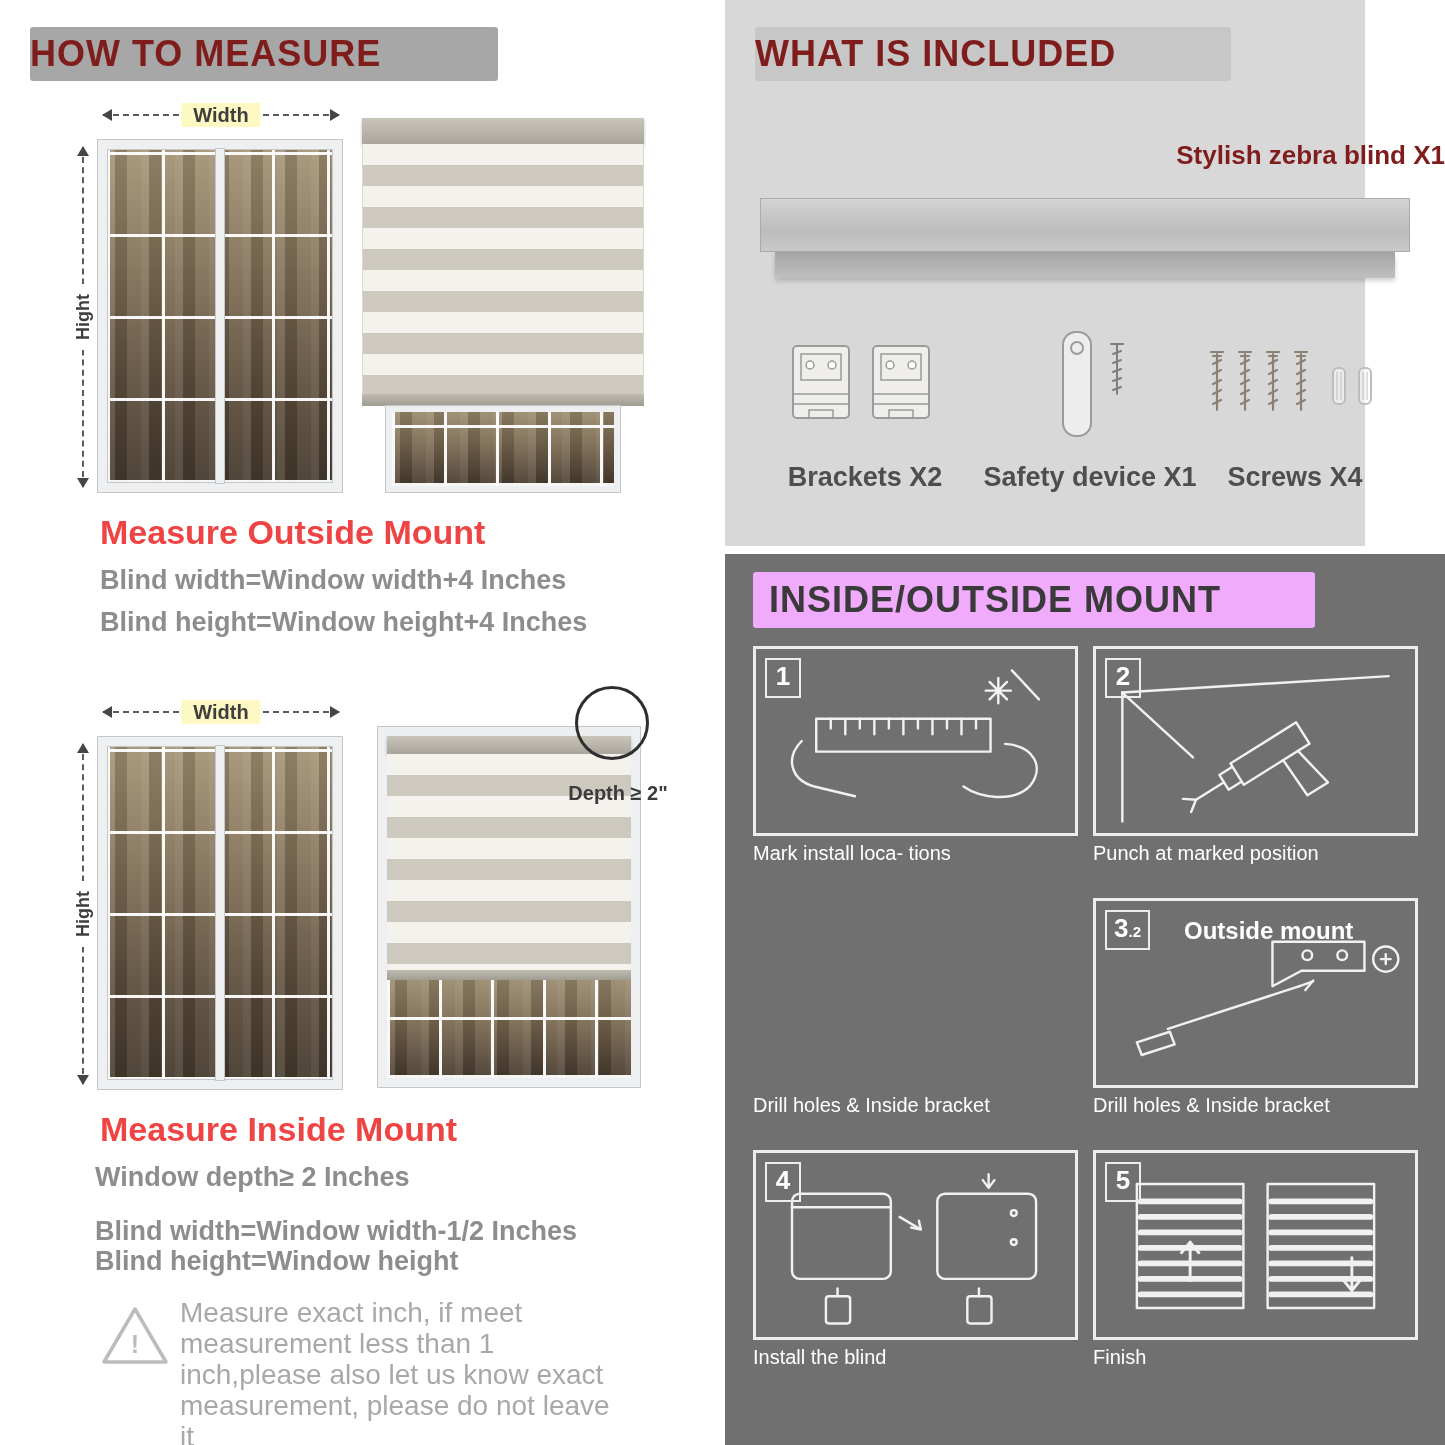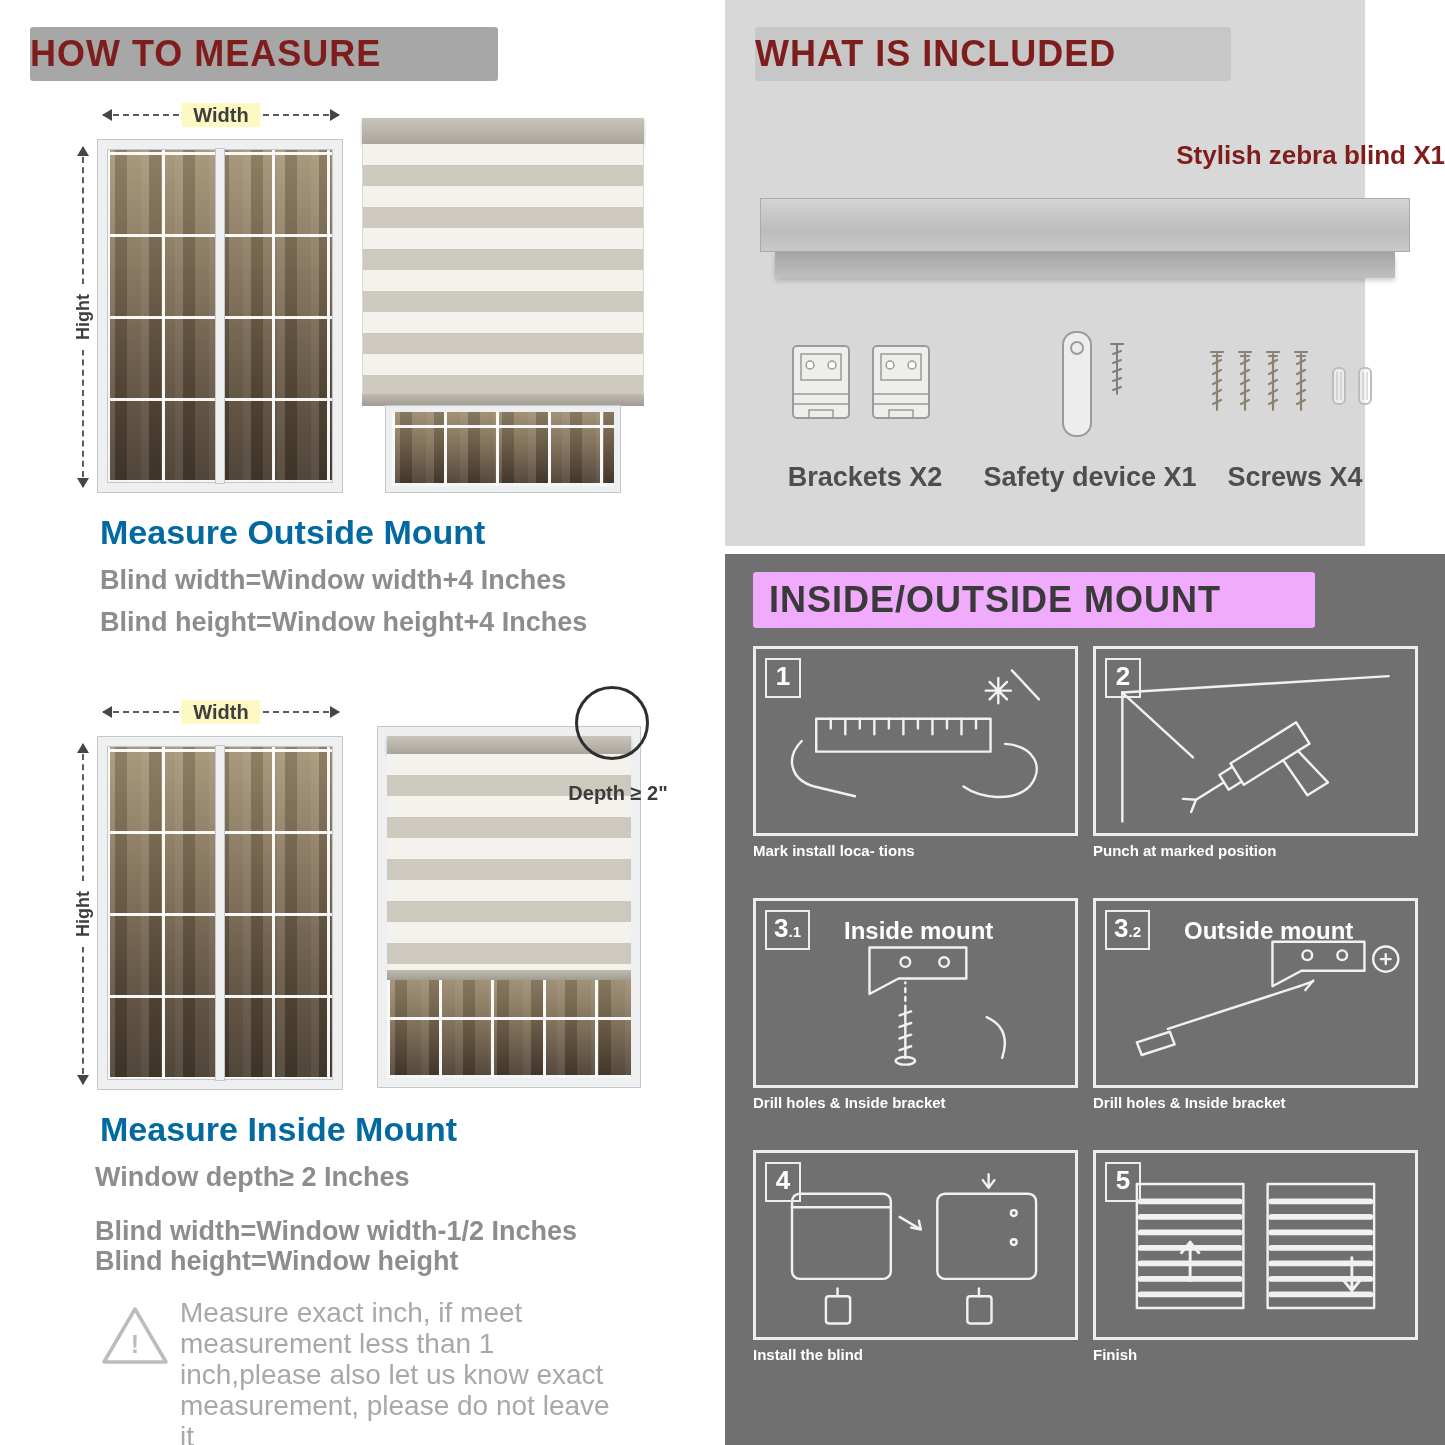--- a/index.html
+++ b/index.html
@@ -1,20 +1,20 @@
 <!DOCTYPE html>
 <html><head>
 <meta charset="utf-8">
 <style>
 *{box-sizing:border-box;margin:0;padding:0}
 body{width:1445px;height:1445px;background:#fff}
 .canvas{position:relative;width:1445px;height:1445px;background:#fff;font-family:"Liberation Sans",sans-serif;overflow:hidden}
 .abs{position:absolute}
 .hdrbox{position:absolute;font-weight:bold;color:#7f1d1d;font-size:36px;letter-spacing:1px;border-radius:3px;display:flex;align-items:center;}
-.bigtitle{position:absolute;font-weight:bold;font-size:34px;color:#0369a1}
+.bigtitle{position:absolute;font-weight:bold;font-size:34px;color:#ef4444}
 .subline{position:absolute;font-weight:bold;font-size:27px;color:#8d8d8d}
 .window{position:absolute;border:9px solid #edeff1;box-shadow:0 0 0 1px #c3c7ca, inset 0 0 0 1px #c3c7ca;
  background:
   repeating-linear-gradient(0deg, rgba(255,255,255,.95) 0 3px, rgba(255,255,255,0) 3px 82px),
   repeating-linear-gradient(90deg, rgba(255,255,255,.95) 0 3px, rgba(255,255,255,0) 3px 55px),
   repeating-linear-gradient(90deg, rgba(255,255,255,.10) 0 8px, rgba(0,0,0,.14) 8px 20px, rgba(255,255,255,.05) 20px 34px),
   linear-gradient(180deg,#a59577 0%,#84735a 35%,#60513f 70%,#463b2e 100%)}
 .window::after{content:"";position:absolute;left:50%;top:0;bottom:0;width:8px;margin-left:-4px;background:#edeff1;box-shadow:0 0 0 1px #c3c7ca}
 .panes{background:
   repeating-linear-gradient(0deg, rgba(255,255,255,.95) 0 3px, rgba(255,255,255,0) 3px 58px),
@@ -33,21 +33,21 @@
 .v-arrow::after{content:"";position:absolute;bottom:-1px;left:-7px;border-style:solid;border-width:10px 6px 0 6px;border-color:#454545 transparent transparent transparent}
 .v-arrow .lbl{position:absolute;top:50%;left:-1px;transform:translate(-50%,-50%) rotate(-90deg);background:#fff;padding:0 10px;font-size:18px;font-weight:bold;color:#3e3e3e;white-space:nowrap}
 .included{position:absolute;left:725px;top:0;width:640px;height:546px;background:#d8d8d8}
 .mount{position:absolute;left:725px;top:554px;width:720px;height:891px;background:#707070}
 .itemlabel{position:absolute;font-size:27px;font-weight:bold;color:#4e4e4e;text-align:center}
 .panel{position:absolute;width:325px;height:190px;border:3px solid #ededed}
 .panel svg{position:absolute;left:0;top:0;width:100%;height:100%}
 .badge{position:absolute;top:9px;left:9px;min-width:36px;text-align:center;border:2px solid #ededed;color:#fff;font-weight:bold;font-size:26px;line-height:32px;padding:0 7px;z-index:2}
 .badge .sub{font-size:15px}
 .ptitle{position:absolute;top:16px;left:88px;color:#fff;font-weight:bold;font-size:24px;z-index:2}
-.caption{position:absolute;width:330px;color:#fff;font-weight:bold;font-size:15px}
+.caption{position:absolute;width:330px;color:#fff;font-weight:normal;font-size:20px}
 .stepart{stroke:#f1f1f1;stroke-width:2.5;fill:none;stroke-linecap:round;stroke-linejoin:round}
 </style>
 </head>
 <body>
 
 <div class="canvas">
 
   <div class="hdrbox" style="left:30px;top:27px;width:468px;height:54px;background:#a7a7a7">HOW TO MEASURE</div>
 
   <div class="window" style="left:98px;top:140px;width:244px;height:352px"></div>
@@ -187,36 +187,20 @@
             <path d="M140,104 h-16 v18 h16"></path>
             <path d="M124,113 H90"></path>
             <path d="M90,113 l-11,-8 M90,113 l-11,8"></path>
             <path d="M206,126 l9,44 h-25 l-2,-44"></path>
           </g>
         </g>
       </svg>
     </div>
     <div class="caption" style="left:368px;top:288px">Punch at  marked position</div>
 
-    <div class="panel" style="left:28px;top:344px">
-      <span class="badge"><span>3</span><span class="sub">.1</span></span>
-      <span class="ptitle">Inside mount</span>
-      <svg viewBox="0 0 325 190">
-        <g class="stepart">
-          <path d="M115,48 h100 v32 h-70 l-30,16 z"></path>
-          <circle cx="152" cy="63" r="5"></circle>
-          <circle cx="192" cy="63" r="5"></circle>
-          <path d="M152,162 V108"></path>
-          <path d="M146,118 l12,-4 M146,130 l12,-4 M146,142 l12,-4 M146,154 l12,-4"></path>
-          <ellipse cx="152" cy="165" rx="10" ry="4"></ellipse>
-          <path d="M152,103 V84" stroke-dasharray="4 5"></path>
-          <path d="M236,120 q26,12 16,42"></path>
-        </g>
-      </svg>
-    </div>
     <div class="caption" style="left:28px;top:540px">Drill holes &amp;  Inside bracket</div>
 
     <div class="panel" style="left:368px;top:344px">
       <span class="badge"><span>3</span><span class="sub">.2</span></span>
       <span class="ptitle">Outside mount</span>
       <svg viewBox="0 0 325 190">
         <g class="stepart">
           <path d="M180,42 h95 v30 h-65 l-30,16 z"></path>
           <circle cx="216" cy="56" r="5"></circle>
           <circle cx="252" cy="56" r="5"></circle>

